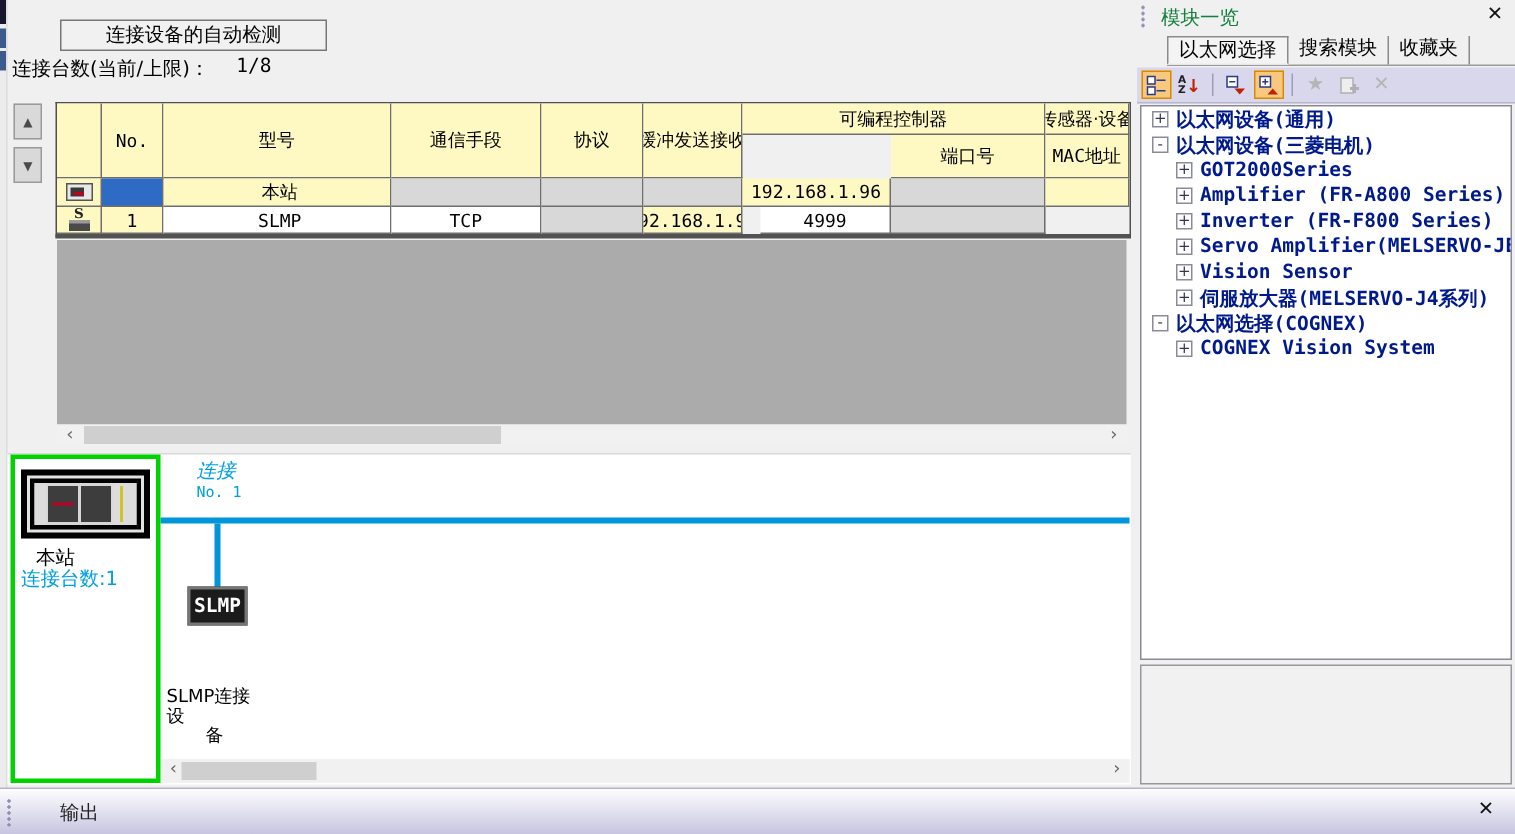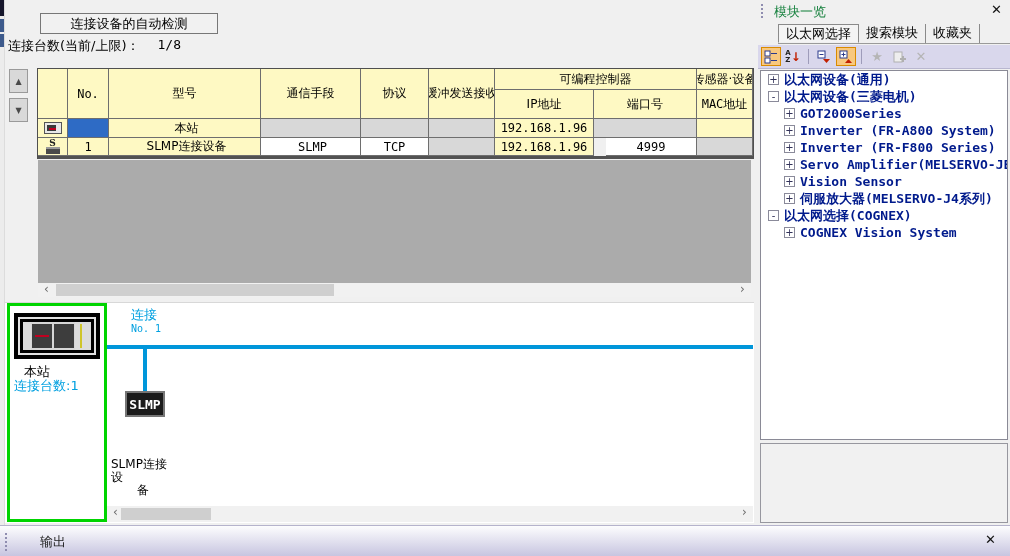--- a/index.html
+++ b/index.html
@@ -54,21 +54,21 @@
   .hs1 { left:38px; top:283px; width:713px; height:14px; }
   .hscroll .arrow { position:absolute; top:0; width:13px; height:14px; color:#6a6a6a; font-size:12px; line-height:13px; text-align:center; }
   .hscroll .ar-l { left:2px; } .hscroll .ar-r { right:2px; }
   .hscroll .thumb { position:absolute; top:1px; height:12px; background:#cfcfcf; }
   .hs1 .thumb { left:18px; width:278px; }
 
   
   .diagram { position:absolute; left:5px; top:302px; width:749px; height:221px; background:#fff; border-top:1px solid #d8d8d8; }
   .trunk { position:absolute; left:100px; top:42px; width:648px; height:4px; background:#0096da; }
   .drop  { position:absolute; left:138px; top:46px; width:4px; height:44px; background:#0096da; }
-  .conn-lbl { position:absolute; left:126px; top:5px; color:#00a0e0; font-size:13px; line-height:14px; }
+  .conn-lbl { position:absolute; left:126px; top:5px; color:#00a0e0; font-size:13px; line-height:14px;font-style:italic; }
   .conn-no  { position:absolute; left:126px; top:20px; color:#00a0e0; font-size:10px; font-family:"DejaVu Sans Mono", monospace; }
   .slmp-box { position:absolute; left:120px; top:88px; width:40px; height:26px; background:#1b1b1b; border:2px solid #767676;
     color:#fff; font-family:"DejaVu Sans Mono", monospace; font-weight:bold; font-size:13px; display:flex; align-items:center; justify-content:center; }
   .slmp-caption { position:absolute; left:106px; top:155px; width:64px; font-size:12px; color:#000; line-height:13px; }
   .slmp-caption .l2 { text-align:center; }
   .hs2 { left:102px; top:203px; width:646px; height:16px; }
   .hs2 .thumb { left:14px; width:90px; top:2px; height:12px; }
 
   .green-box { position:absolute; left:2px; top:0px; width:100px; height:219px; border:3px solid #00d400; background:#fff; z-index:2; }
   .plc-icon { position:absolute; left:4px; top:7px; width:86px; height:46px; border:4px solid #000; background:#e2e2e2; padding:2px; }
@@ -149,21 +149,20 @@
   <div class="cfg-table">
 
     <div class="cell hdr span2"></div>
     <div class="cell hdr span2 mono">No.</div>
     <div class="cell hdr span2">型号</div>
     <div class="cell hdr span2">通信手段</div>
     <div class="cell hdr span2">协议</div>
     <div class="cell hdr span2 wrapcell">固定缓冲发送接收设置</div>
     <div class="cell hdr" style="grid-column:7/9;grid-row:1;">可编程控制器</div>
     <div class="cell hdr" style="grid-column:9;grid-row:1;">传感器·设备</div>
-    <div class="cell hdr" style="grid-column:7;grid-row:2;">IP地址</div>
     <div class="cell hdr" style="grid-column:8;grid-row:2;">端口号</div>
     <div class="cell hdr mono" style="grid-column:9;grid-row:2;">MAC地址</div>
 
     <div class="cell" style="grid-row:3;">
       <span class="mini-plc">
           <span class="core"></span>
           <span class="red"></span>
         </span>
     </div>
     <div class="cell sel-blue" style="grid-row:3;"></div>
@@ -175,21 +174,20 @@
     <div class="cell bg-dis" style="grid-row:3;"></div>
     <div class="cell" style="grid-row:3;"></div>
 
     <div class="cell" style="grid-row:4;">
       <span class="mini-dev">
         <span class="s">S</span>
         <span class="box"></span>
       </span>
     </div>
     <div class="cell mono" style="grid-row:4;">1</div>
-    <div class="cell left-al" style="grid-row:4;">SLMP连接设备</div>
     <div class="cell bg-white left-al mono" style="grid-row:4;">SLMP</div>
     <div class="cell bg-white mono" style="grid-row:4;">TCP</div>
     <div class="cell bg-dis" style="grid-row:4;"></div>
     <div class="cell mono" style="grid-row:4;">192.168.1.96</div>
     <div class="cell bg-white mono" style="grid-row:4;margin-left:12px;">4999</div>
     <div class="cell bg-dis" style="grid-row:4;"></div>
   </div>
 
   <div class="void-area"></div>
 
@@ -300,21 +298,21 @@
       <div class="tree-item lvl0">
         <span class="expand-box">-</span>
         <span>以太网设备(三菱电机)</span>
       </div>
       <div class="tree-item lvl1">
         <span class="expand-box">+</span>
         <span>GOT2000Series</span>
       </div>
       <div class="tree-item lvl1">
         <span class="expand-box">+</span>
-        <span>Inverter (FR-A800 System)</span>
+        <span>Amplifier (FR-A800 Series)</span>
       </div>
       <div class="tree-item lvl1">
         <span class="expand-box">+</span>
         <span>Inverter (FR-F800 Series)</span>
       </div>
       <div class="tree-item lvl1">
         <span class="expand-box">+</span>
         <span>Servo Amplifier(MELSERVO-JE</span>
       </div>
       <div class="tree-item lvl1">

